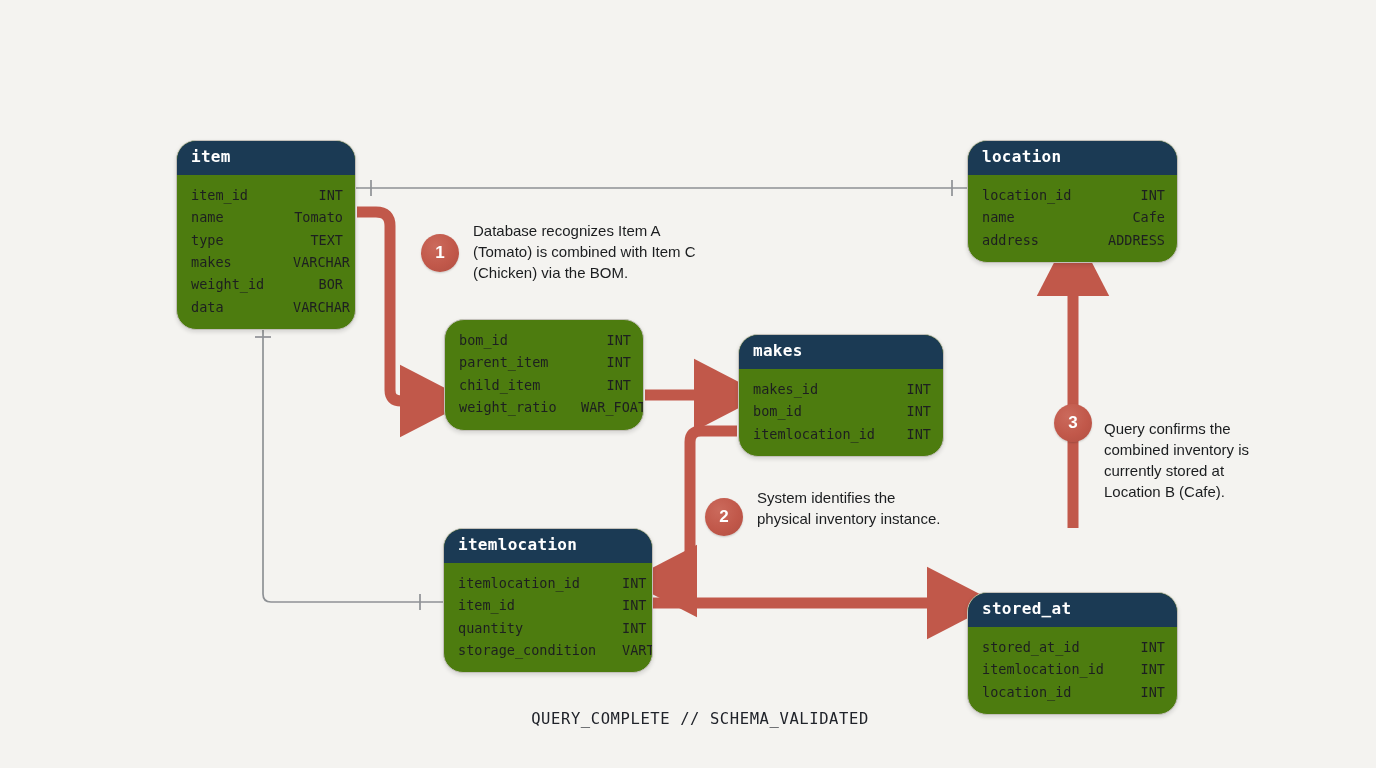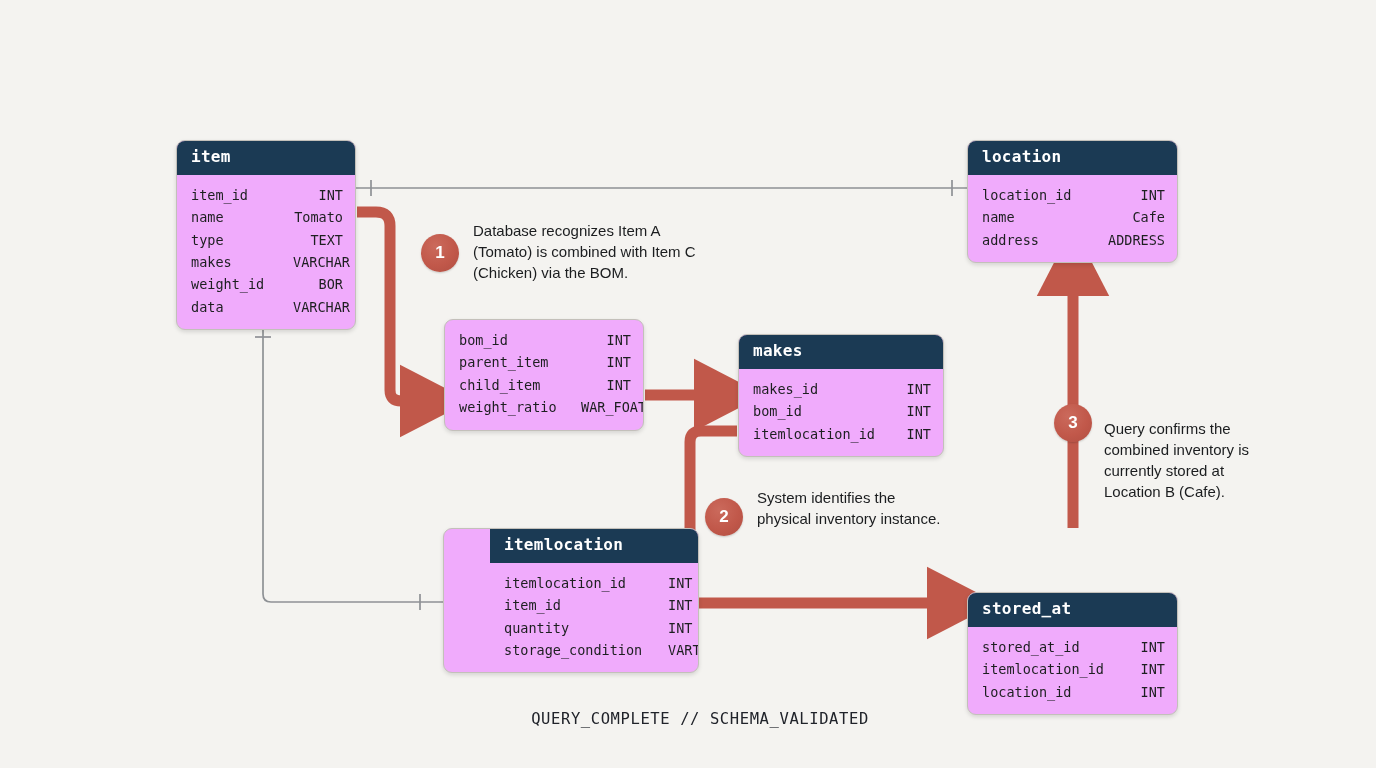--- a/index.html
+++ b/index.html
@@ -43,22 +43,22 @@
     position: absolute;
     left: 0; top: 0;
     width: 1376px;
     height: 768px;
     pointer-events: none;
   }
 
   
   .table-box {
     position: absolute;
-    border-radius: 9px;
-    background: #f0abfc;
+    border-radius: 20px;
+    background: #4d7c0f;
     border: 1px solid #c3c0ba;
     box-shadow: 0 2px 4px rgba(0,0,0,0.13);
     overflow: hidden;
     font-family: "DejaVu Sans Mono", monospace;
   }
   .table-head {
     background: #1b3a54;
     color: #ffffff;
     font-size: 16px;
     font-weight: bold;
@@ -256,21 +256,21 @@
         <span class="field-name">name</span>
         <span class="field-type">Cafe</span>
       </div>
       <div class="field-row">
         <span class="field-name">address</span>
         <span class="field-type">ADDRESS</span>
       </div>
     </div>
   </div>
 
-  <div class="table-box" id="tbl-iloc" style="left:443px; top:528px; width:208px;padding-left:46px;">
+  <div class="table-box" id="tbl-iloc" style="left:443px; top:528px; width:208px;">
     <div class="table-head">itemlocation</div>
     <div class="table-body">
       <div class="field-row">
         <span class="field-name">itemlocation_id</span>
         <span class="field-type">INT</span>
       </div>
       <div class="field-row">
         <span class="field-name">item_id</span>
         <span class="field-type">INT</span>
       </div>

